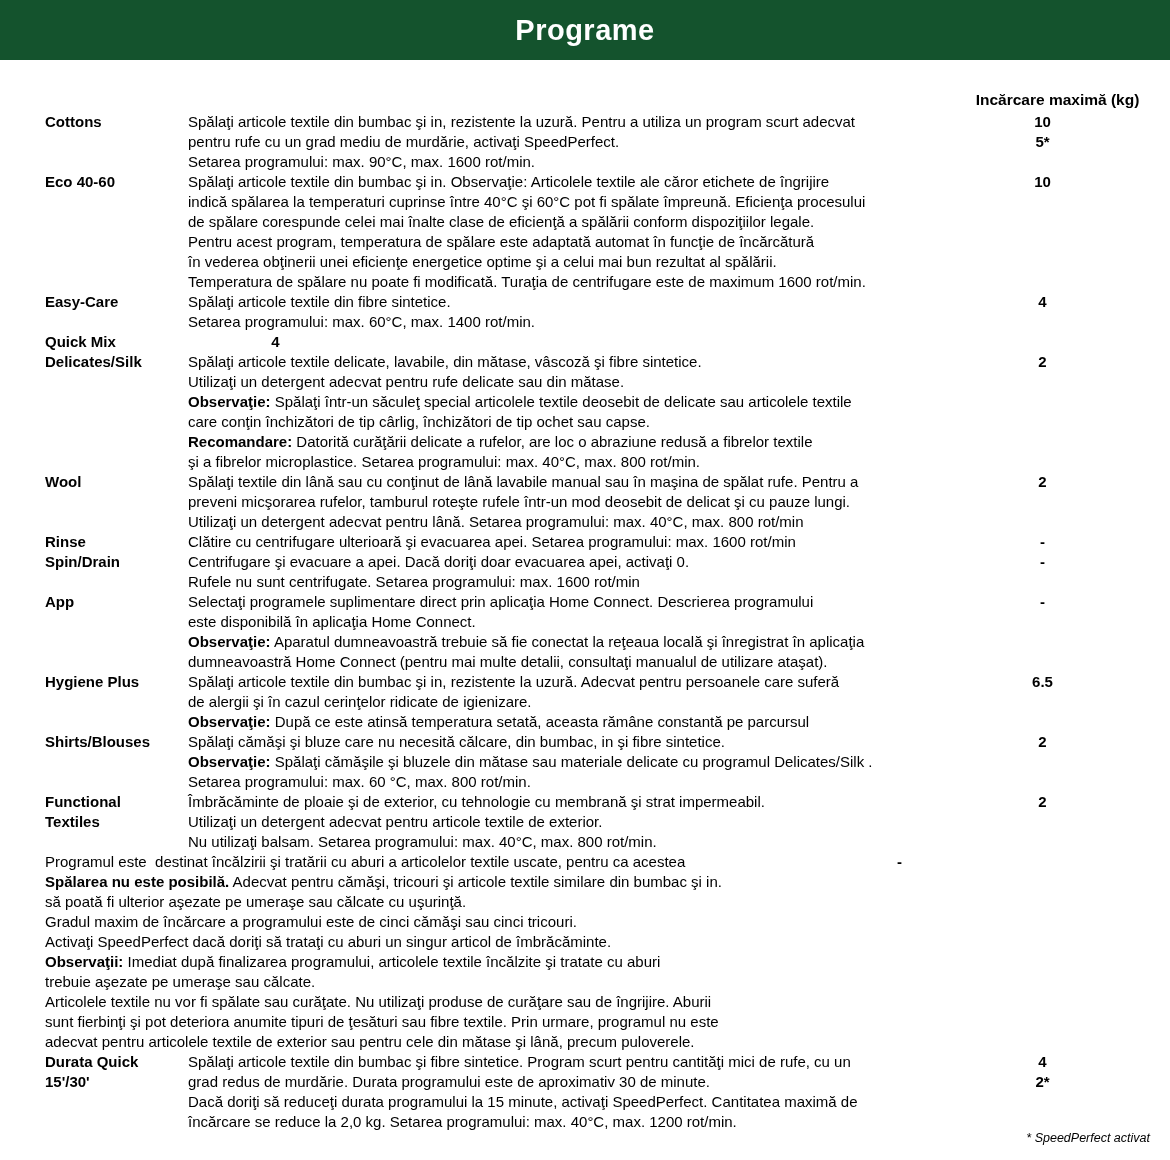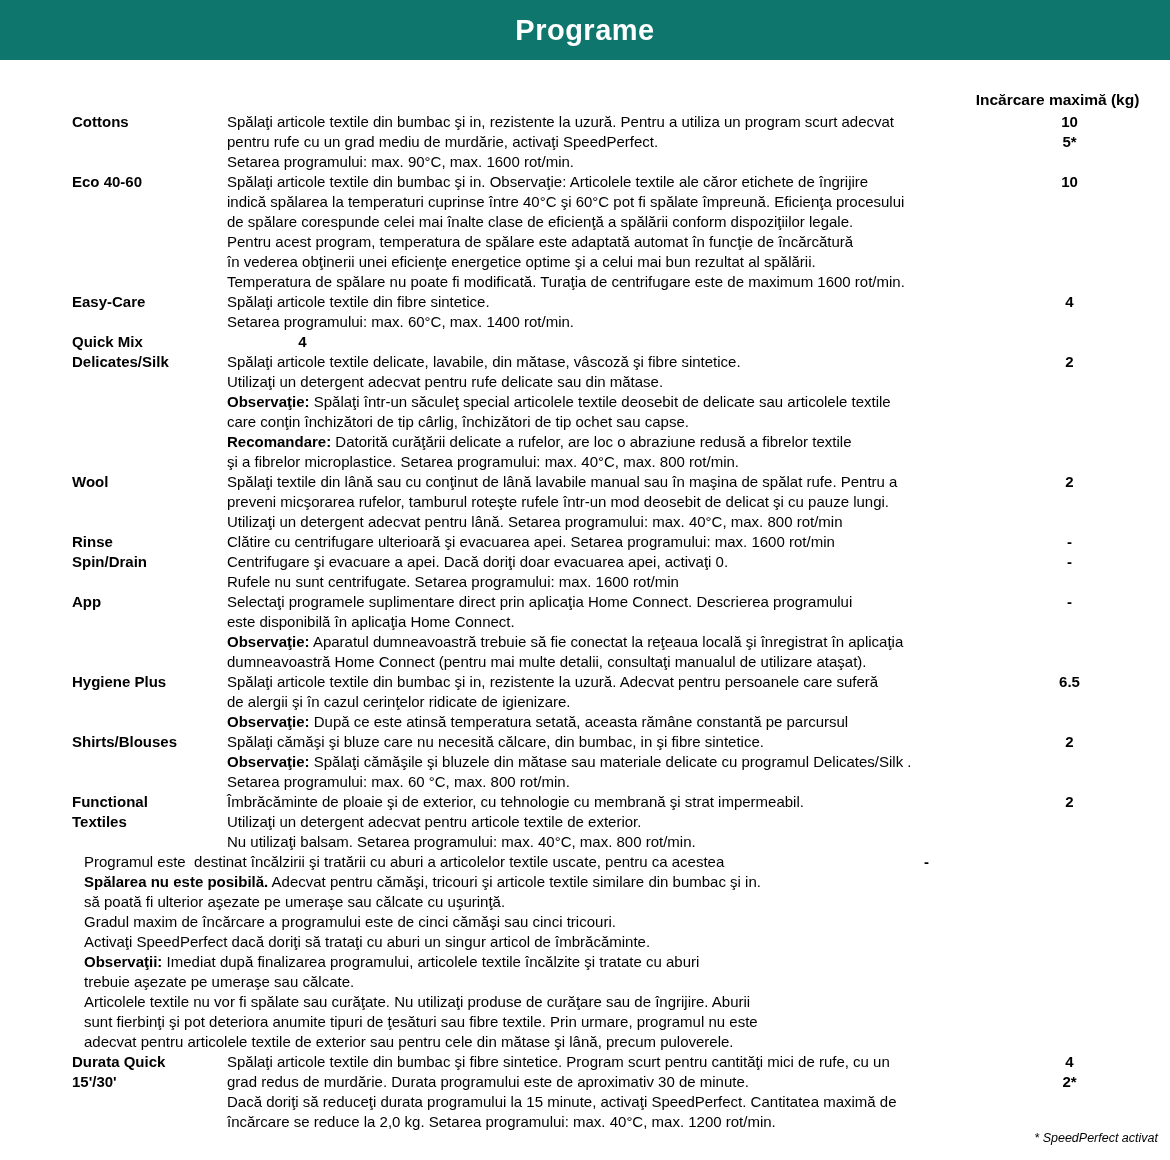--- a/index.html
+++ b/index.html
@@ -6,21 +6,21 @@
   html, body { background: #ffffff; }
   body {
     width: 1170px; height: 1160px;
     font-family: "Liberation Sans", sans-serif;
     color: #000000;
     position: relative;
     overflow: hidden;
   }
   .banner {
     width: 1170px; height: 60px;
-    background: #0f766e;
+    background: #14532d;
     display: flex; align-items: center; justify-content: center;
   }
   .banner h1 {
     color: #ffffff;
     font-size: 29px;
     font-weight: bold;
     letter-spacing: 0.5px;
   }
   .load-header-row {
     margin-top: 30px;
@@ -33,59 +33,58 @@
     margin-right: 25px;
     text-align: center;
     font-weight: bold;
     font-size: 15.5px;
     line-height: 20px;
     white-space: pre;
   }
   #program-rows { margin-top: 2px; }
   .row {
     display: flex;
-    padding-left: 72px;
+    padding-left: 45px;
     padding-right: 25px;
   }
   .col-name {
     width: 143px;
     flex: 0 0 143px;
   }
   .name-line {
     font-weight: bold;
     font-size: 15px;
     line-height: 20px;
     white-space: pre;
   }
   .col-desc {
     width: 767px;
     flex: 0 0 767px;
   }
   .desc-line {
     font-size: 15px;
     line-height: 20px;
     white-space: pre;
-    margin-left: 12px;
   }
   .desc-line .b { font-weight: bold; }
   .col-load {
     width: 175px;
     flex: 0 0 175px;
     text-align: center;
   }
   .load-line {
     font-weight: bold;
     font-size: 15px;
     line-height: 20px;
     white-space: pre;
   }
   .footnote {
     position: absolute;
     top: 1131px;
-    right: 12px;
+    right: 20px;
     font-size: 12.5px;
     font-style: italic;
     white-space: pre;
   }
 </style>
 </head>
 <body>
 
 <div class="banner">
   <h1>Programe</h1>

